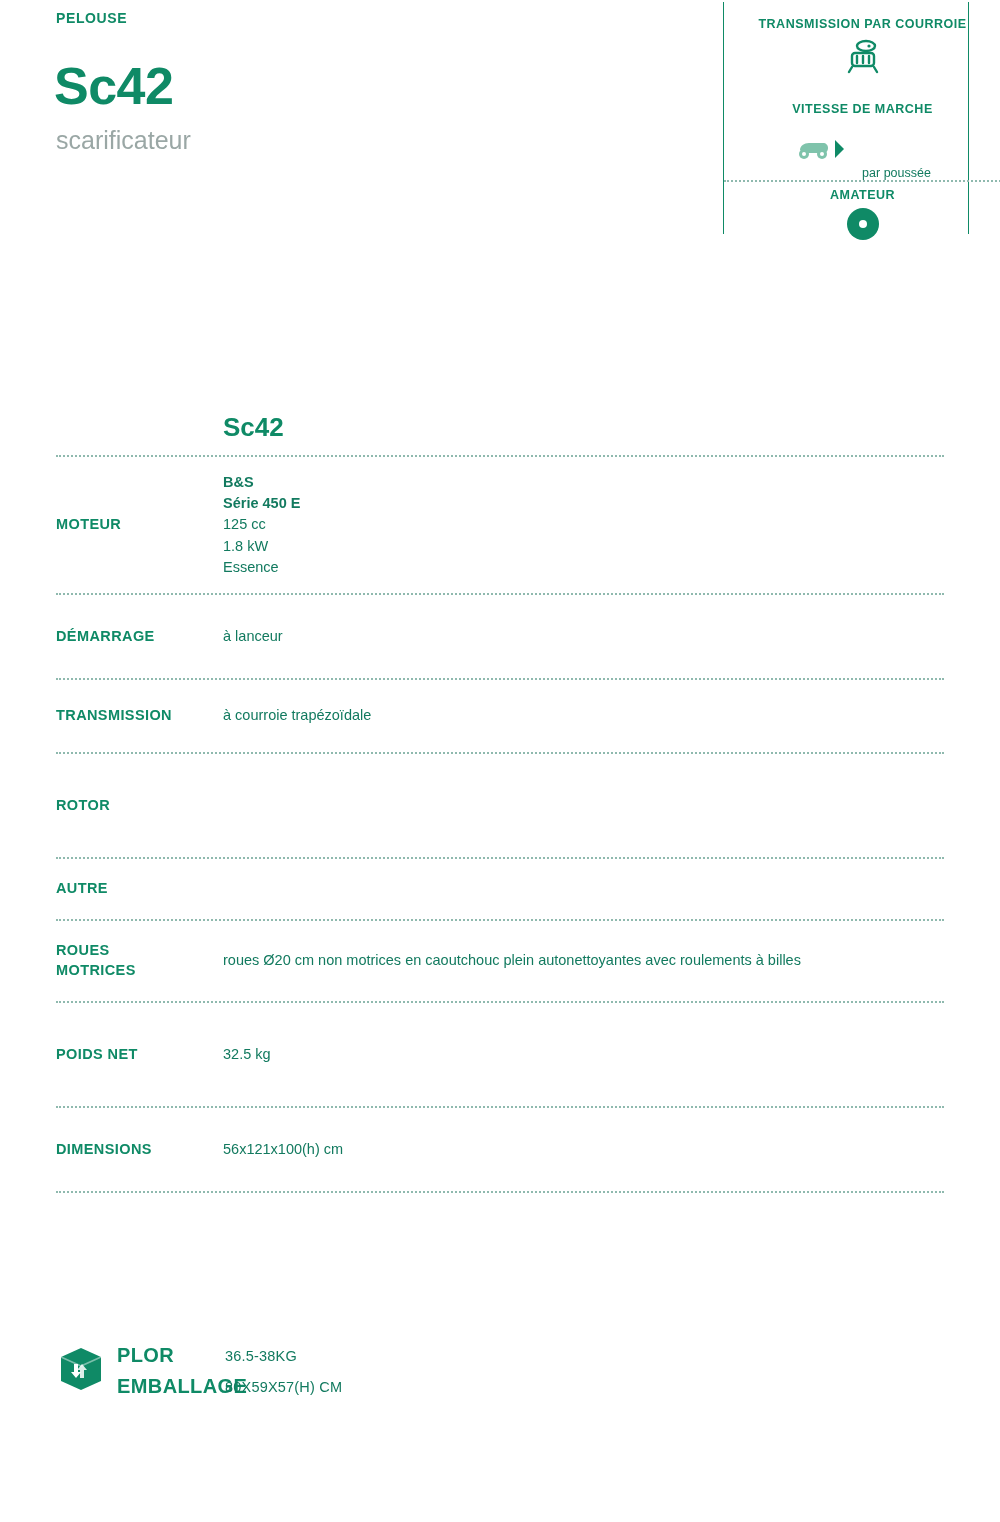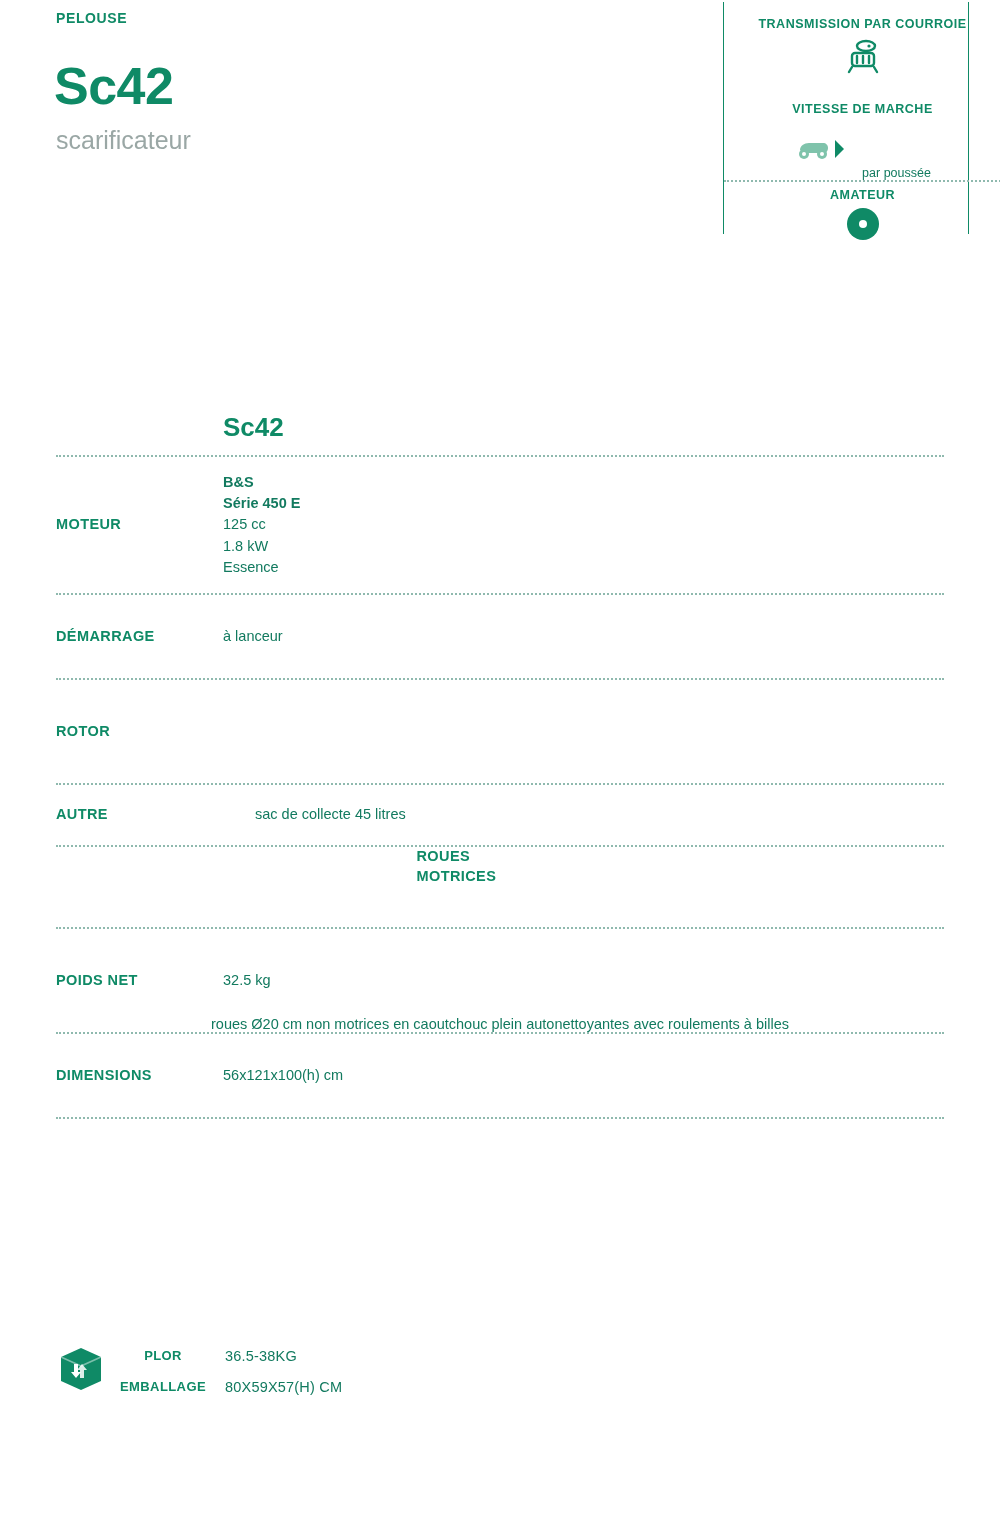--- a/index.html
+++ b/index.html
@@ -125,21 +125,21 @@
     color: #127a5f;
     line-height: 1.45;
     font-weight: 400;
   }
   .row .value .b { font-weight: bold; }
   .row.r-moteur { height: 140px; }
   .row.r-demarrage { height: 85px; }
   .row.r-transmission { height: 74px; }
   .row.r-rotor { height: 105px; }
   .row.r-autre { height: 62px; gap: 32px; }
-  .row.r-roues { height: 82px; flex-direction: column; }
+  .row.r-roues { height: 82px; }
   .row.r-poids { height: 105px; }
   .row.r-dimensions { height: 85px; }
 
   
   .packaging {
     position: absolute;
     left: 56px;
     top: 1340px;
     width: 600px;
     display: flex;
@@ -151,26 +151,26 @@
   }
   .pack-rows { margin-left: 5px; }
   .pack-row {
     display: flex;
     align-items: center;
     height: 31px;
   }
   .pack-key {
     width: 108px;
     flex: 0 0 108px;
-    font-size: 13px;
+    font-size: 20px;
     font-weight: bold;
     letter-spacing: 0.4px;
     color: #0f8a66;
     text-transform: uppercase;
-    text-align: center;
+    text-align: left;
     padding-right: 16px;
     box-sizing: border-box;
   }
   .pack-val {
     font-size: 14.5px;
     color: #127a5f;
     letter-spacing: 0.2px;
   }
 </style>
 </head>
@@ -238,30 +238,33 @@
     </div>
   </div>
 
   <div class="row r-demarrage">
     <div class="label">DÉMARRAGE</div>
     <div class="value">
       <div>à lanceur</div>
     </div>
   </div>
 
+  <div class="row r-transmission">
+    <div class="label">TRANSMISSION</div>
+    <div class="value">
+      <div>à courroie trapézoïdale</div>
+    </div>
+  </div>
 
   <div class="row r-rotor">
     <div class="label">ROTOR</div>
   </div>
 
   <div class="row r-autre">
     <div class="label">AUTRE</div>
-    <div class="value">
-      <div>sac de collecte 45 litres</div>
-    </div>
   </div>
 
   <div class="row r-roues">
     <div class="label">ROUES<br>MOTRICES</div>
     <div class="value">
       <div>roues Ø20 cm non motrices en caoutchouc plein autonettoyantes avec roulements à billes</div>
     </div>
   </div>
 
   <div class="row r-poids">

